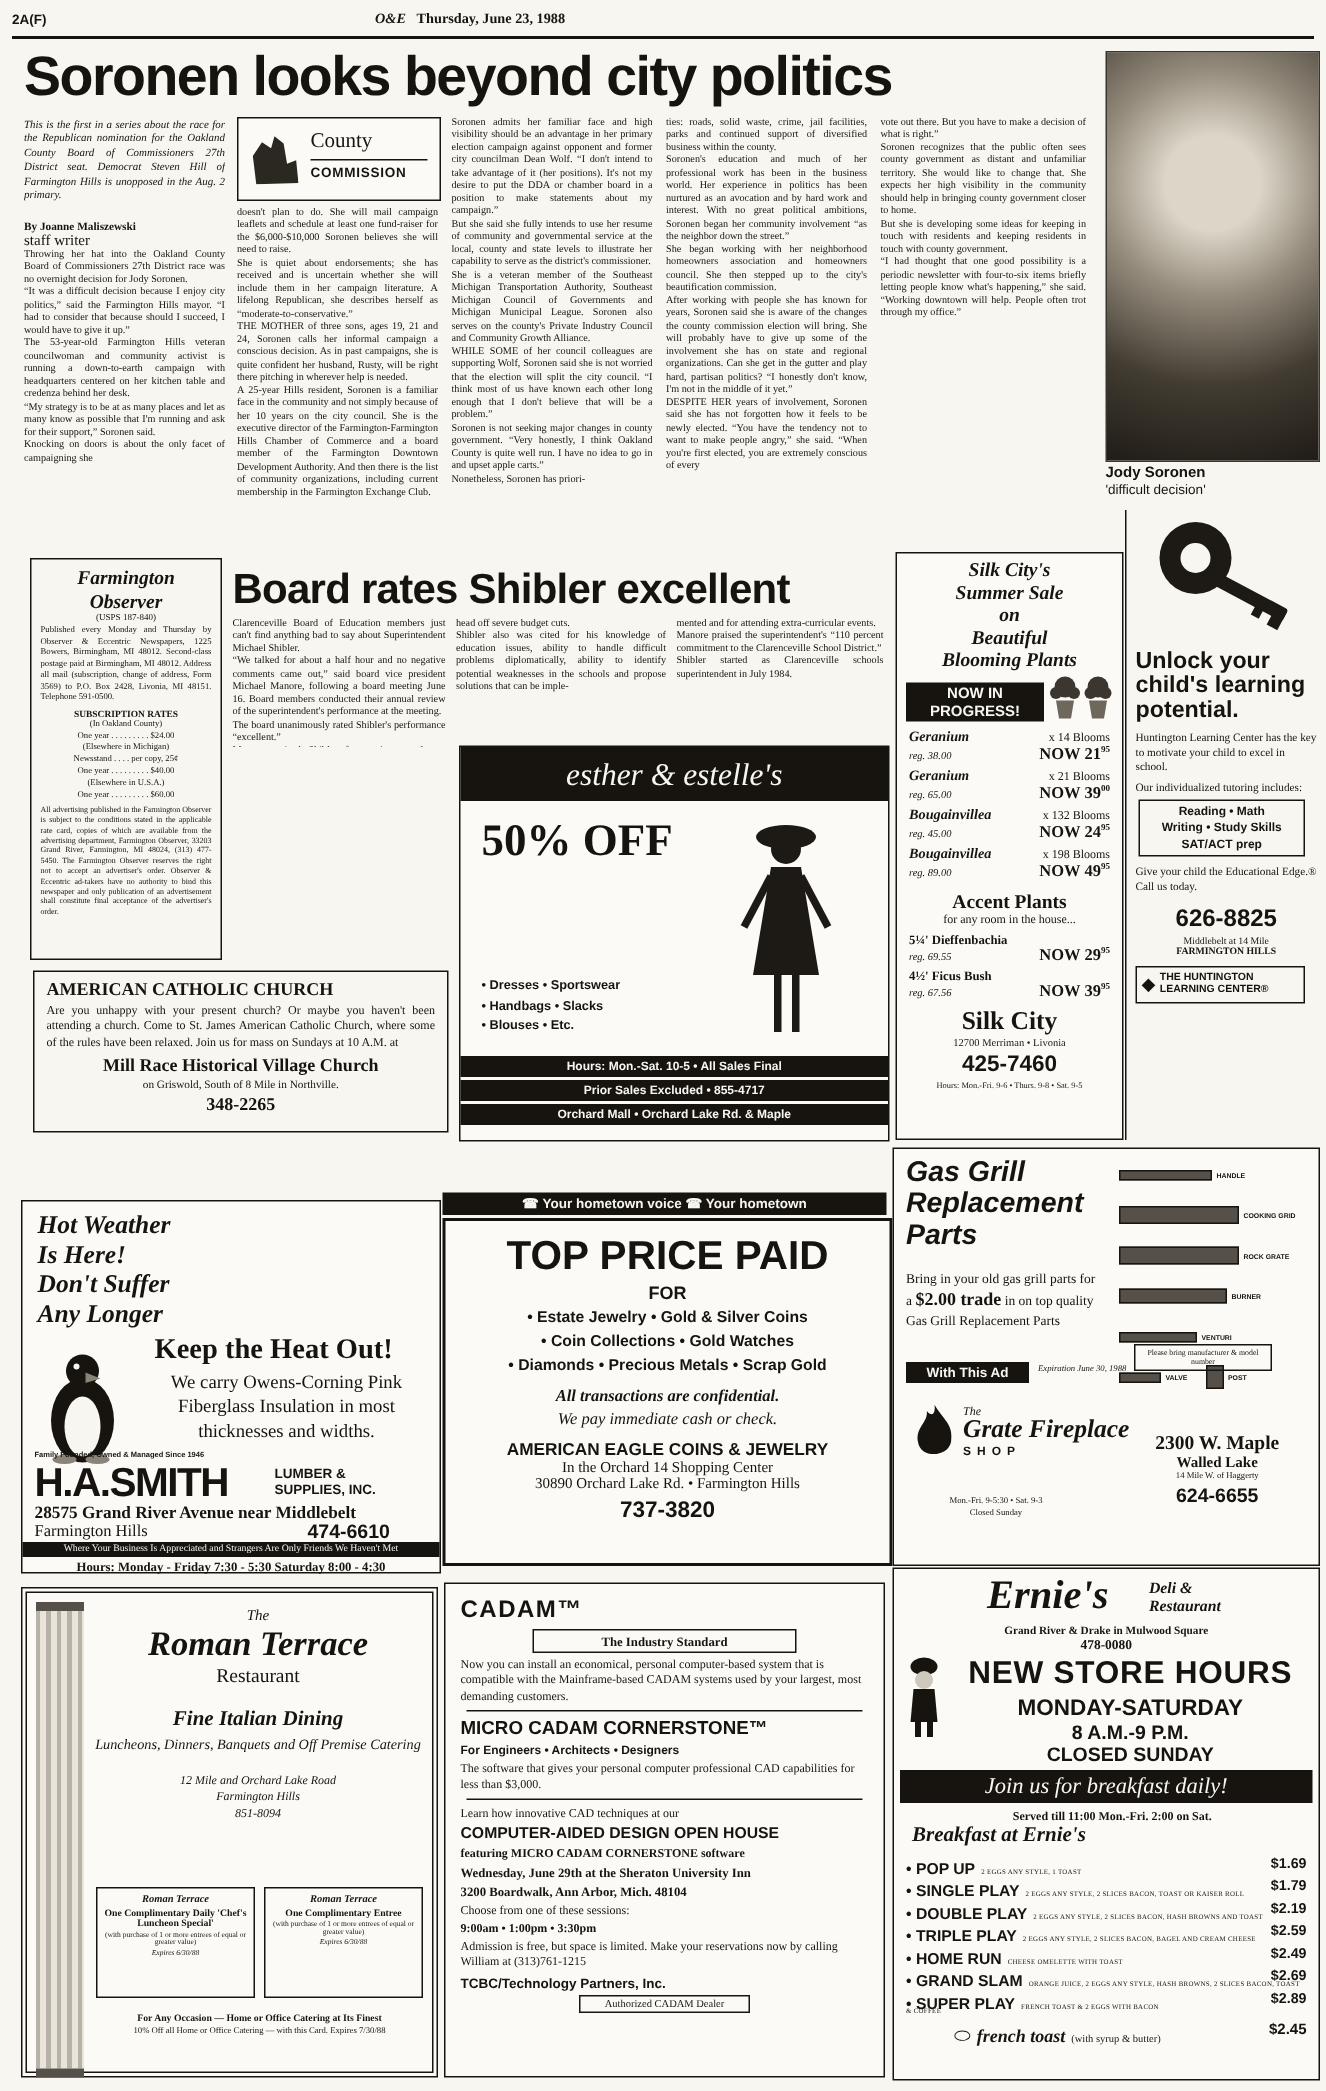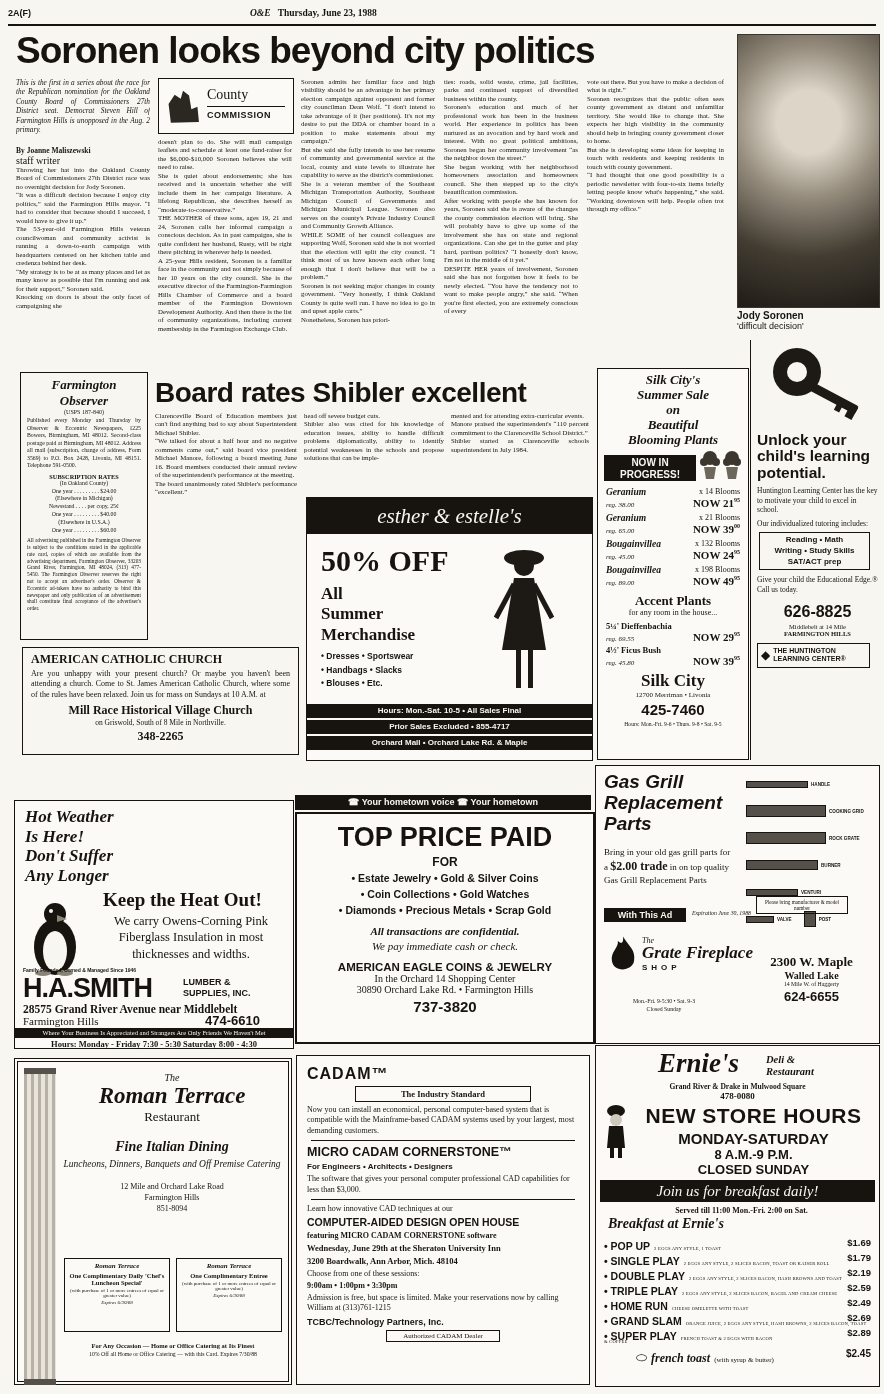--- a/index.html
+++ b/index.html
@@ -181,21 +181,21 @@
     <div class="abs" style="left:8px;top:252px;width:134px;">
       <div class="b" style="font-size:8.5px;">5¼' Dieffenbachia</div>
       <div style="display:flex;justify-content:space-between;align-items:baseline;">
           <span class="i" style="font-size:7px;">reg. 69.55</span>
           <span class="b" style="font-size:11px;"><span>NOW 29</span><sup>95</sup></span>
         </div>
     </div>
     <div class="abs" style="left:8px;top:276px;width:134px;">
       <div class="b" style="font-size:8.5px;">4½' Ficus Bush</div>
       <div style="display:flex;justify-content:space-between;align-items:baseline;">
-          <span class="i" style="font-size:7px;">reg. 45.80</span>
+          <span class="i" style="font-size:7px;">reg. 67.56</span>
           <span class="b" style="font-size:11px;"><span>NOW 39</span><sup>95</sup></span>
         </div>
     </div>
 
     <div class="abs c b" style="left:0;top:302px;width:150px;font-size:17px;">Silk City</div>
     <div class="abs c" style="left:0;top:322px;width:150px;font-size:7px;">12700 Merriman • Livonia</div>
     <div class="abs c b sans" style="left:0;top:332px;width:150px;font-size:15px;">425-7460</div>
     <div class="abs c" style="left:0;top:352px;width:150px;font-size:5.6px;">Hours: Mon.-Fri. 9-6 • Thurs. 9-8 • Sat. 9-5</div>
   </div>
 
@@ -221,23 +221,20 @@
     <div class="c b" style="font-size:6.5px;">FARMINGTON HILLS</div>
     <div class="bx" style="margin:6px 8px 0 0;padding:3px;display:flex;align-items:center;gap:3px;">
       <span style="font-size:12px;">◆</span>
       <span class="sans b" style="font-size:7px;line-height:1.2;">THE HUNTINGTON LEARNING CENTER®</span>
     </div>
   </div>
 
   <div class="abs bx" style="left:306px;top:497px;width:285px;height:262px;background:#fbfaf6;">
     <div class="rev c i" style="height:36px;font-size:21px;line-height:36px;">esther &amp; estelle's</div>
     <div class="abs b" style="left:14px;top:46px;font-size:30px;">50% OFF</div>
-    <div class="abs b pre" style="left:14px;top:86px;font-size:17px;line-height:1.2;">All
-Summer
-Merchandise</div>
     <div class="abs b pre sans" style="left:14px;top:152px;font-size:8.5px;line-height:1.6;">• Dresses • Sportswear
 • Handbags • Slacks
 • Blouses • Etc.</div>
     <div class="abs" style="left:165px;top:42px;width:105px;height:160px;">
       <svg width="105" height="160" viewBox="0 0 105 160">
           <ellipse cx="52" cy="18" rx="20" ry="8" fill="#1d1a15"></ellipse>
           <circle cx="52" cy="26" r="10" fill="#1d1a15"></circle>
           <path d="M42 38 L62 38 L74 110 L30 110 Z" fill="#1d1a15"></path>
           <rect x="44" y="110" width="5" height="38" fill="#1d1a15"></rect>
           <rect x="56" y="110" width="5" height="38" fill="#1d1a15"></rect>
@@ -354,21 +351,21 @@
 
   <div class="abs" style="left:14px;top:1058px;width:278px;height:327px;border:4px double #17140f;background:#fbfaf6;box-sizing:border-box;">
     <div class="abs" style="left:6px;top:6px;width:32px;height:305px;border-top:6px solid #55504a;border-bottom:6px solid #55504a;
          background:repeating-linear-gradient(90deg,#b7b1a6 0 3px,#e8e4db 3px 7px);"></div>
     <div class="abs c" style="left:44px;top:10px;width:220px;">
       <div class="i" style="font-size:10px;">The</div>
       <div class="b i" style="font-size:23px;">Roman Terrace</div>
       <div style="font-size:13px;">Restaurant</div>
       <div class="b i" style="font-size:14px;margin-top:14px;">Fine Italian Dining</div>
       <div class="i" style="font-size:9.5px;margin-top:4px;">Luncheons, Dinners, Banquets and Off Premise Catering</div>
-      <div class="pre" style="font-size:8px;line-height:1.4;margin-top:12px;">12 Mile and Orchard Lake Road
+      <div class="pre" style="font-size:8px;line-height:1.4;margin-top:12px;font-style:italic;">12 Mile and Orchard Lake Road
 Farmington Hills
 851-8094</div>
     </div>
     <div class="abs bx" style="left:46px;top:196px;width:106px;height:74px;padding:3px;box-sizing:border-box;text-align:center;">
       <div class="b i" style="font-size:7px;">Roman Terrace</div>
       <div class="b" style="font-size:6.5px;margin-top:2px;">One Complimentary Daily 'Chef's Luncheon Special'</div>
       <div style="font-size:5px;margin-top:2px;">(with purchase of 1 or more entrees of equal or greater value)</div>
       <div class="i" style="font-size:5px;margin-top:2px;">Expires 6/30/88</div>
     </div>
     <div class="abs bx" style="left:158px;top:196px;width:106px;height:74px;padding:3px;box-sizing:border-box;text-align:center;">

